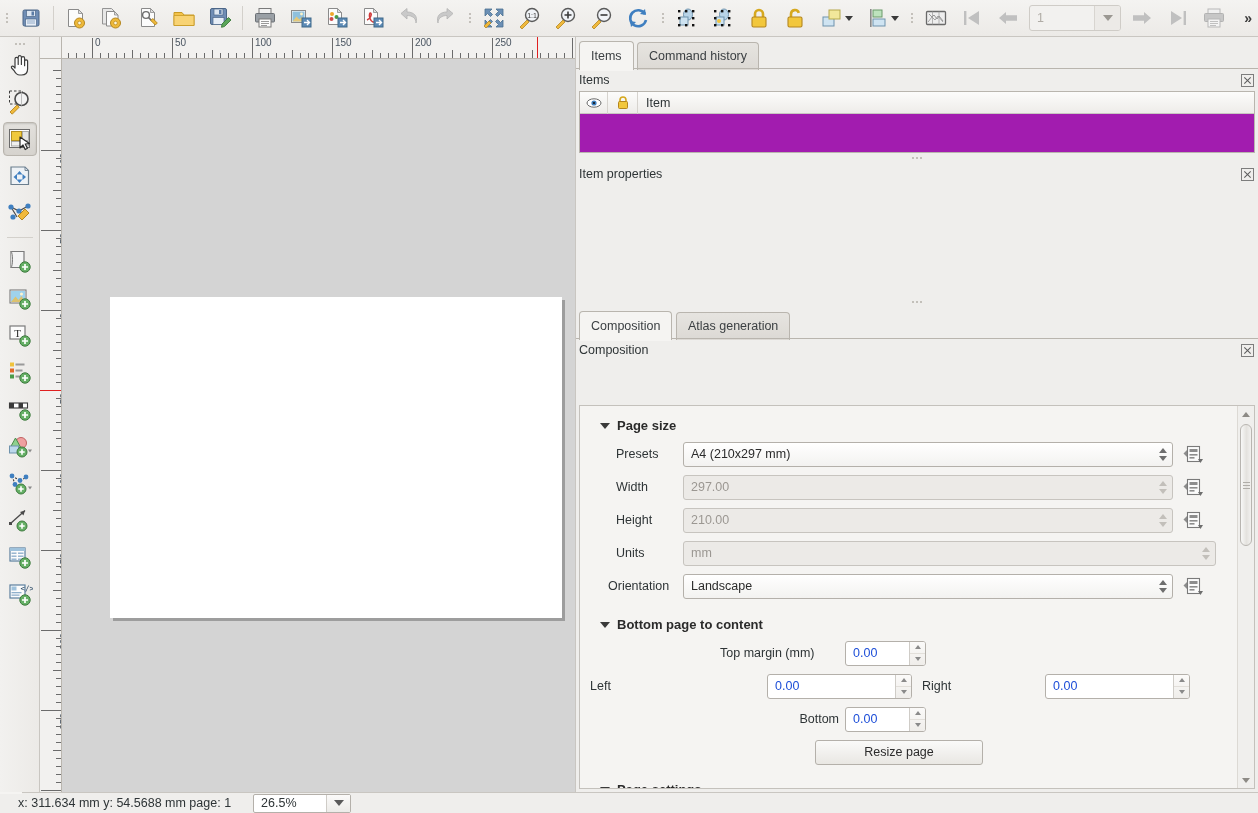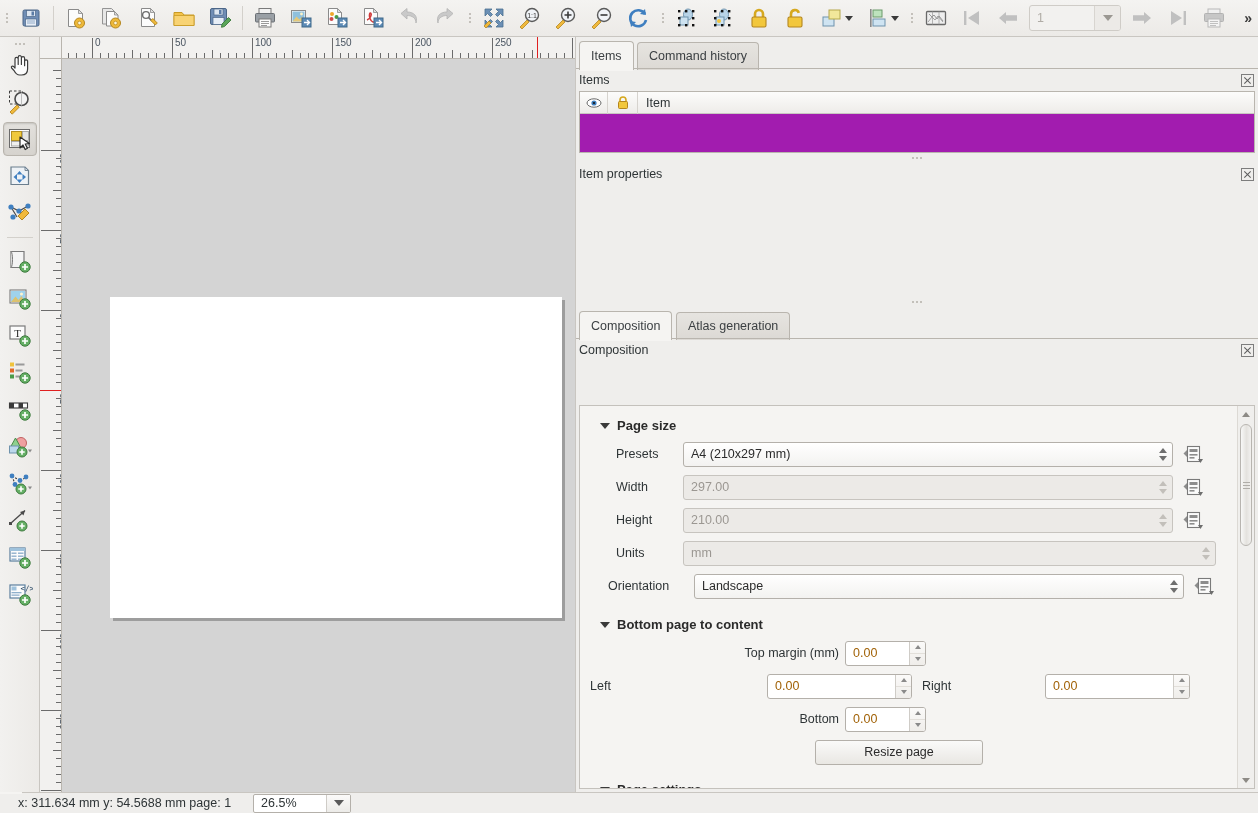--- a/index.html
+++ b/index.html
@@ -193,21 +193,21 @@
   .up-tri.dim { border-bottom-color: #c2bfba; }
   .dn-tri.dim { border-top-color: #c2bfba; }
 
   .combo.disabled {
     background: #eceae7; border-color: #c7c4bf; color: #9b9792;
   }
 
   .spinbox {
     height: 25px; border: 1px solid #b4b0aa; border-radius: 3px;
     background: #ffffff; display: flex; align-items: center; position: relative;
-    padding-left: 7px; font-size: 12.5px; color: #a16207;
+    padding-left: 7px; font-size: 12.5px; color: #1d4ed8;
   }
   .spinbox .btns {
     position: absolute; right: 0; top: 0; bottom: 0; width: 16px;
     border-left: 1px solid #cfccc7; background: linear-gradient(to bottom,#fbfaf9,#efedea);
     display: flex; flex-direction: column; border-radius: 0 2px 2px 0;
   }
   .spinbox .btns > div { flex: 1; display: flex; align-items: center; justify-content: center; }
   .spinbox .btns > div:first-child { border-bottom: 1px solid #e2dfda; }
   .sm-up { width:0;height:0;border-left:3px solid transparent;border-right:3px solid transparent;border-bottom:4px solid #8a8a8a; }
   .sm-dn { width:0;height:0;border-left:3px solid transparent;border-right:3px solid transparent;border-top:4px solid #8a8a8a; }
@@ -1073,21 +1073,21 @@
             <span>mm</span>
             <span class="arrows">
                 <span class="up-tri dim"></span>
                 <span class="dn-tri dim"></span>
               </span>
           </div>
         </div>
 
         <div class="frow">
           <div class="flabel" style="width:93px;padding-left:18px">Orientation</div>
-          <div class="combo" style="width:490px;margin-left:11px">
+          <div class="combo" style="width:490px;margin-left:0">
             <span>Landscape</span>
             <span class="arrows">
                 <span class="up-tri"></span>
                 <span class="dn-tri"></span>
               </span>
           </div>
           <div class="ddbtn" style="margin-left:8px">
             <svg width="21" height="19" viewBox="0 0 21 19">
               <path d="M0.5 8.5l4-4v8z" fill="#8d8d8d"></path>
               <rect x="4.5" y="1.5" width="12" height="15" fill="#fbfbfb" stroke="#7a7a7a" stroke-width="1.1"></rect>
@@ -1099,21 +1099,21 @@
           </div>
         </div>
 
         <div class="sect-title" style="margin-top:18px">
           <span class="caret"></span>
           <span>Bottom page to content</span>
         </div>
 
         <div class="frow" style="margin-top:6px">
           <div class="flabel" style="width:130px"></div>
-          <div class="flabel" style="width:125px;text-align:right;padding-right:6px">Top margin (mm)</div>
+          <div class="flabel" style="width:125px;text-align:left;padding-right:6px">Top margin (mm)</div>
           <div class="spinbox" style="width:81px">
             <span>0.00</span>
             <span class="btns">
                 <div>
                   <span class="sm-up"></span>
                 </div>
                 <div>
                   <span class="sm-dn"></span>
                 </div>
               </span>

